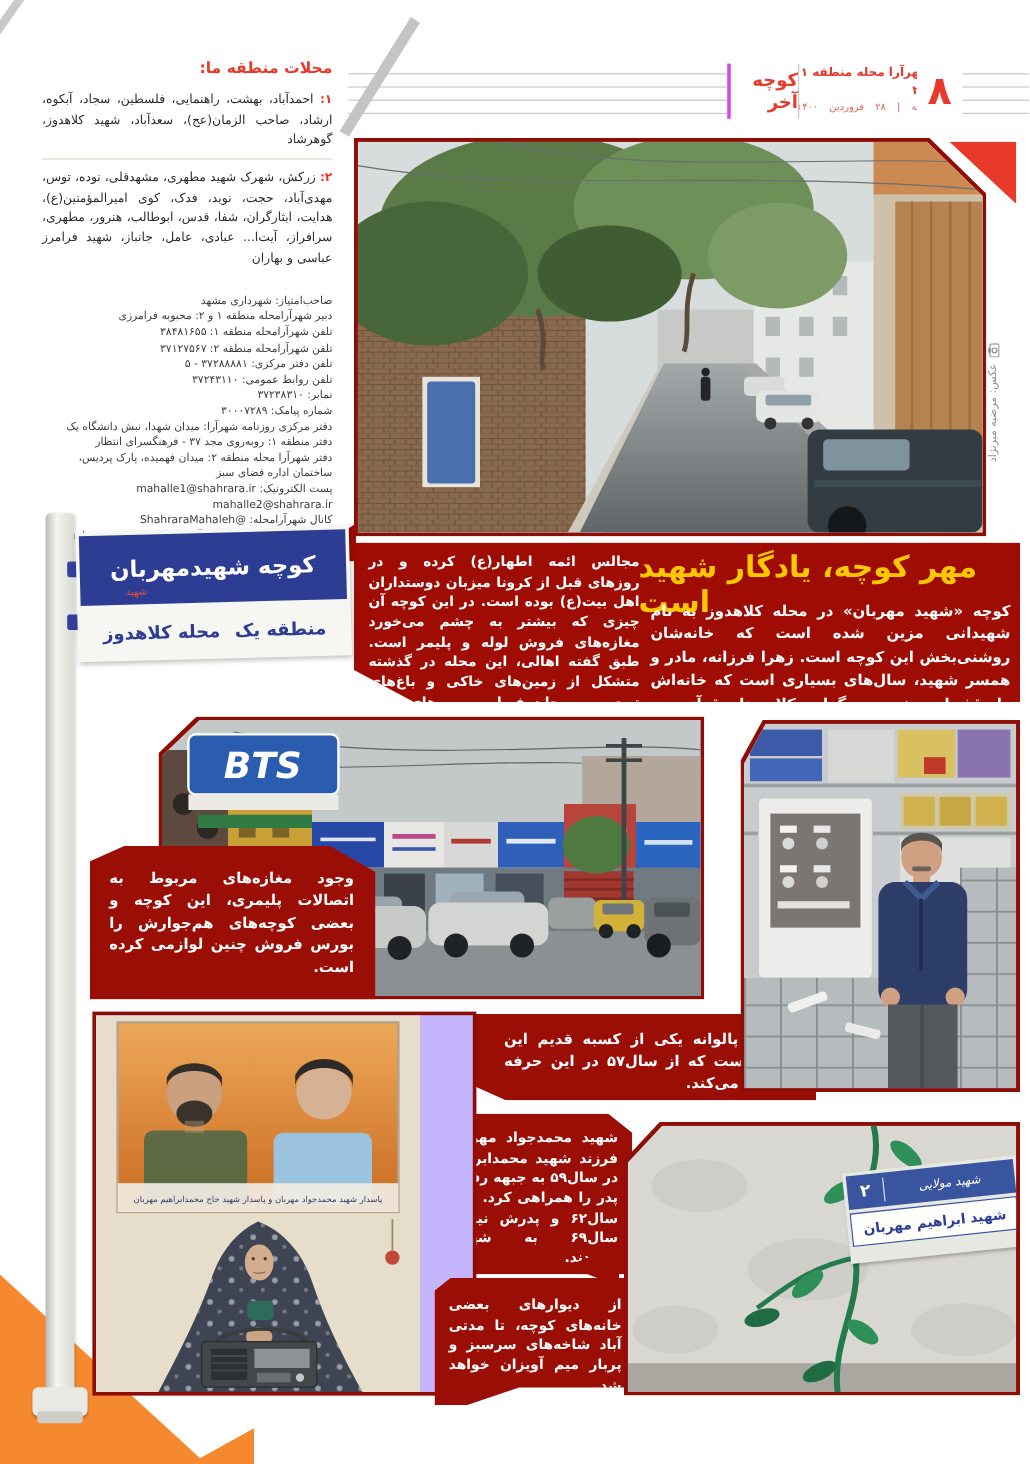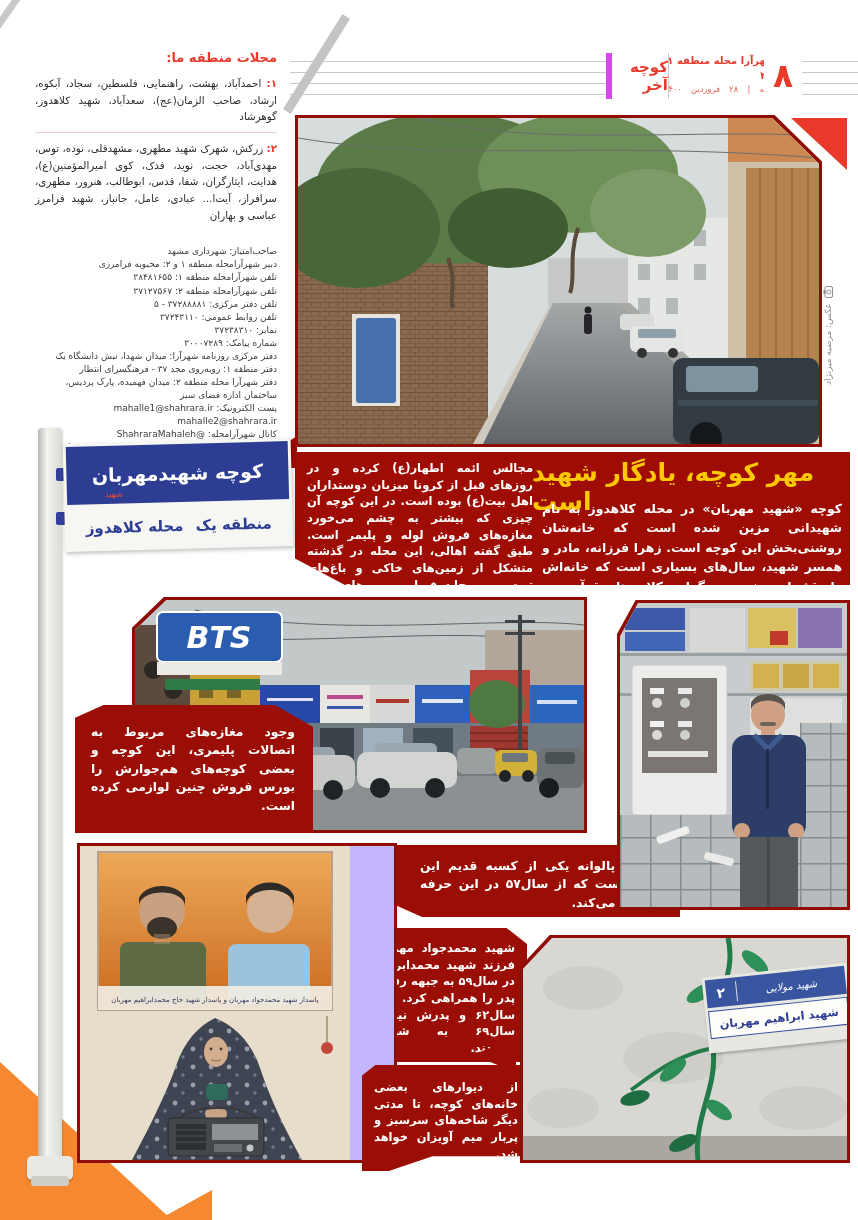--- a/index.html
+++ b/index.html
@@ -32,21 +32,21 @@
   <div class="rule" style="left:290px;top:94px;width:568px;"></div>
 
   <div class="abs" style="left:312px;top:8px;width:9px;height:112px;background:#c4c4c4;transform:rotate(32deg);"></div>
   <div class="abs" style="left:2px;top:-14px;width:7px;height:58px;background:#c9c9c9;transform:rotate(35deg);"></div>
 
   <div class="whitebox rtl" style="left:664px;top:53px;width:112px;height:46px;">
     <div class="redtxt" style="font-weight:bold;font-size:10px;text-align:right;line-height:1.5;">شهرآرا محله منطقه ۱ و ۲</div>
     <div style="color:#ea5f52;font-size:8.3px;text-align:justify;text-align-last:justify;line-height:1.6;">شنبه | ۲۸ فروردین ۱۴۰۰</div>
     <div style="color:#ea5f52;font-size:10px;text-align:justify;text-align-last:justify;line-height:1.6;margin-top:25px;">شماره ضمیمه محله ۹۹</div>
   </div>
-  <div class="whitebox" style="left:606px;top:53px;width:56px;height:46px;border-left:6px solid #d946ef;border-right:1px solid #c9c9c9;display:flex;align-items:center;justify-content:center;">
+  <div class="whitebox" style="left:606px;top:53px;width:56px;height:46px;border-left:3px solid #d946ef;border-right:1px solid #c9c9c9;display:flex;align-items:center;justify-content:center;">
     <span class="redtxt rtl" style="font-weight:bold;font-size:15px;">کوچه آخر</span>
   </div>
   <div class="whitebox" style="left:764px;top:50px;width:38px;height:50px;display:flex;align-items:center;justify-content:center;">
     <span class="redtxt" style="font-weight:bold;font-size:33px;">۸</span>
   </div>
 
   <div class="abs" style="left:35px;top:50px;width:242px;">
     <div class="rtl redtxt" style="font-weight:bold;font-size:13px;text-align:right;">محلات منطقه ما:</div>
     <div class="nh" style="margin-top:10px;">
       <span class="mk">۱:</span>
@@ -374,21 +374,21 @@
             <rect x="132" y="278" width="46" height="16" fill="#8d9296"></rect>
             <rect x="134" y="298" width="28" height="8" fill="#6a6e72"></rect>
             <circle cx="170" cy="302" r="3.5" fill="#c2c6c8"></circle>
           </g>
         </g>
       </svg>
     </div>
   </div>
 
   <div class="darkbox" style="left:362px;top:1065px;width:168px;height:106px;clip-path:polygon(0 10%,8% 0,100% 0,100% 86%,42% 86%,16% 100%,0 100%);">
-    <div class="cap" style="padding:14px 12px 0 12px;font-size:11.5px;line-height:1.45;">از دیوارهای بعضی خانه‌های کوچه، تا مدتی دیگر شاخه‌های سرسبز و پربار میم آویزان خواهد شد.</div>
+    <div class="cap" style="padding:14px 12px 0 12px;font-size:11.5px;line-height:1.45;">از دیوارهای بعضی خانه‌های کوچه، تا مدتی آباد شاخه‌های سرسبز و پربار میم آویزان خواهد شد.</div>
   </div>
 
   <div class="pframe" style="left:520px;top:935px;width:330px;height:228px;clip-path:polygon(0 14%,9% 0,100% 0,100% 100%,0 100%);">
     <div class="pinner" style="clip-path:polygon(0 14%,9% 0,100% 0,100% 100%,0 100%);">
       <svg width="324" height="222" viewBox="0 0 324 222" preserveAspectRatio="none">
         <rect width="324" height="222" fill="#d8d7d2"></rect>
         <g fill="#c6c5bf" opacity="0.55">
           <ellipse cx="60" cy="50" rx="40" ry="22"></ellipse>
             <ellipse cx="150" cy="120" rx="50" ry="26"></ellipse>
           <ellipse cx="280" cy="170" rx="44" ry="22"></ellipse>

